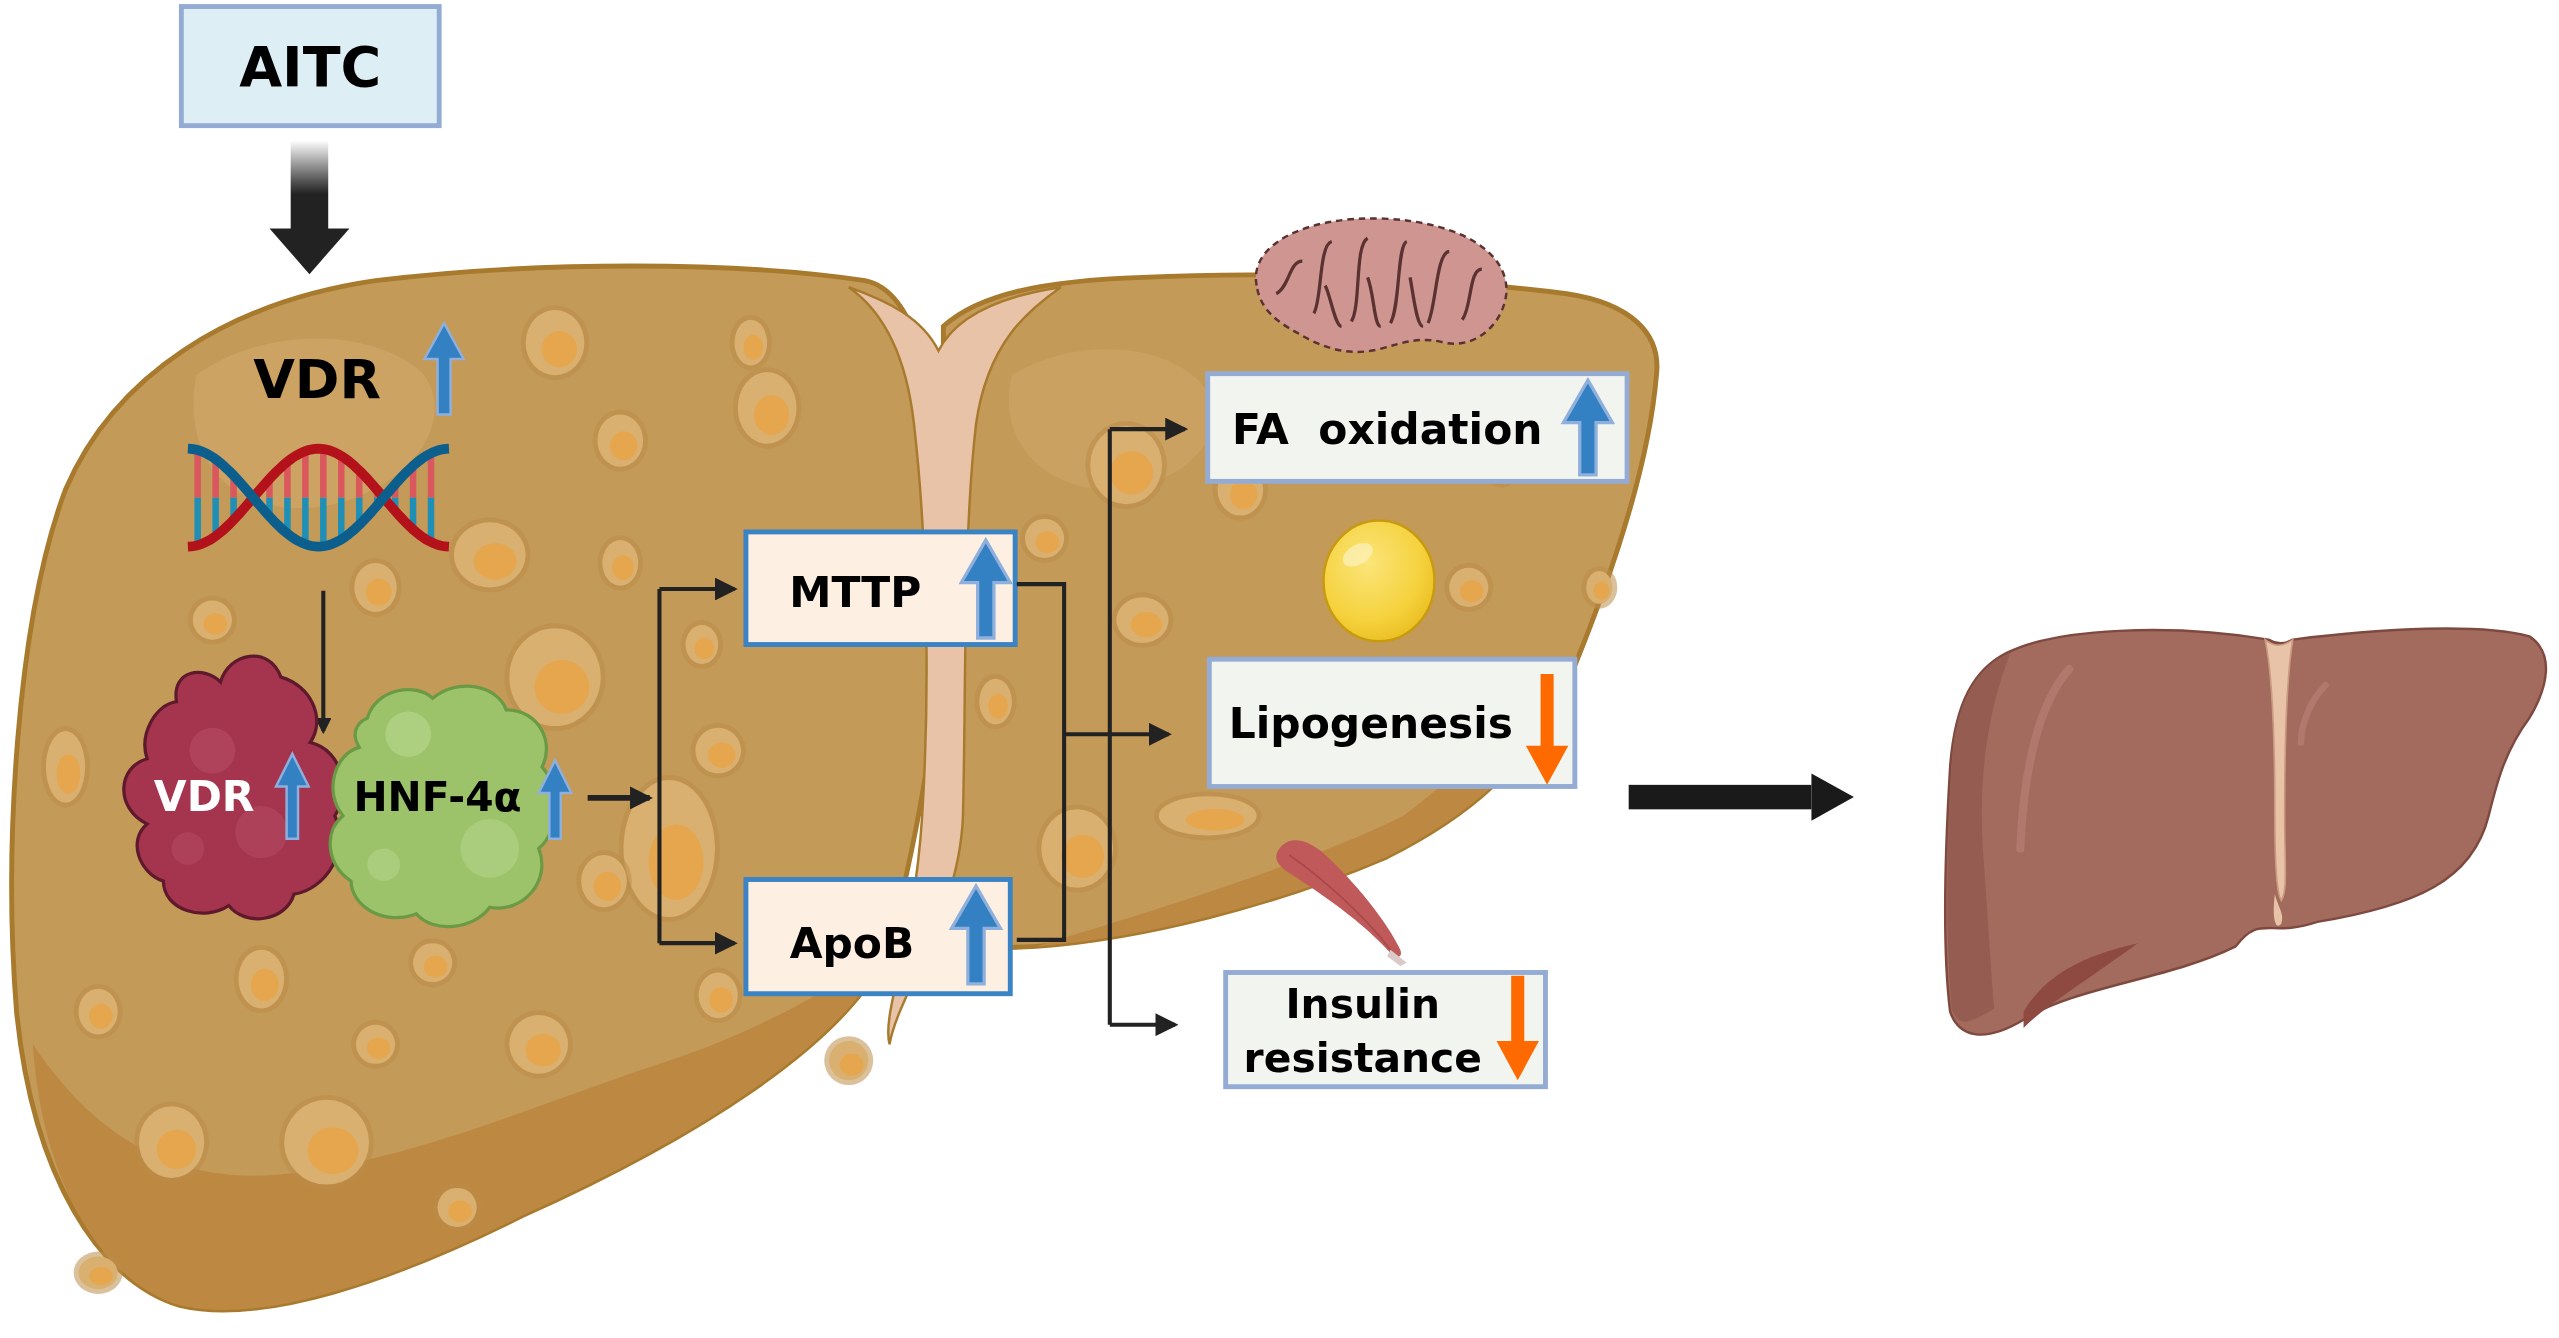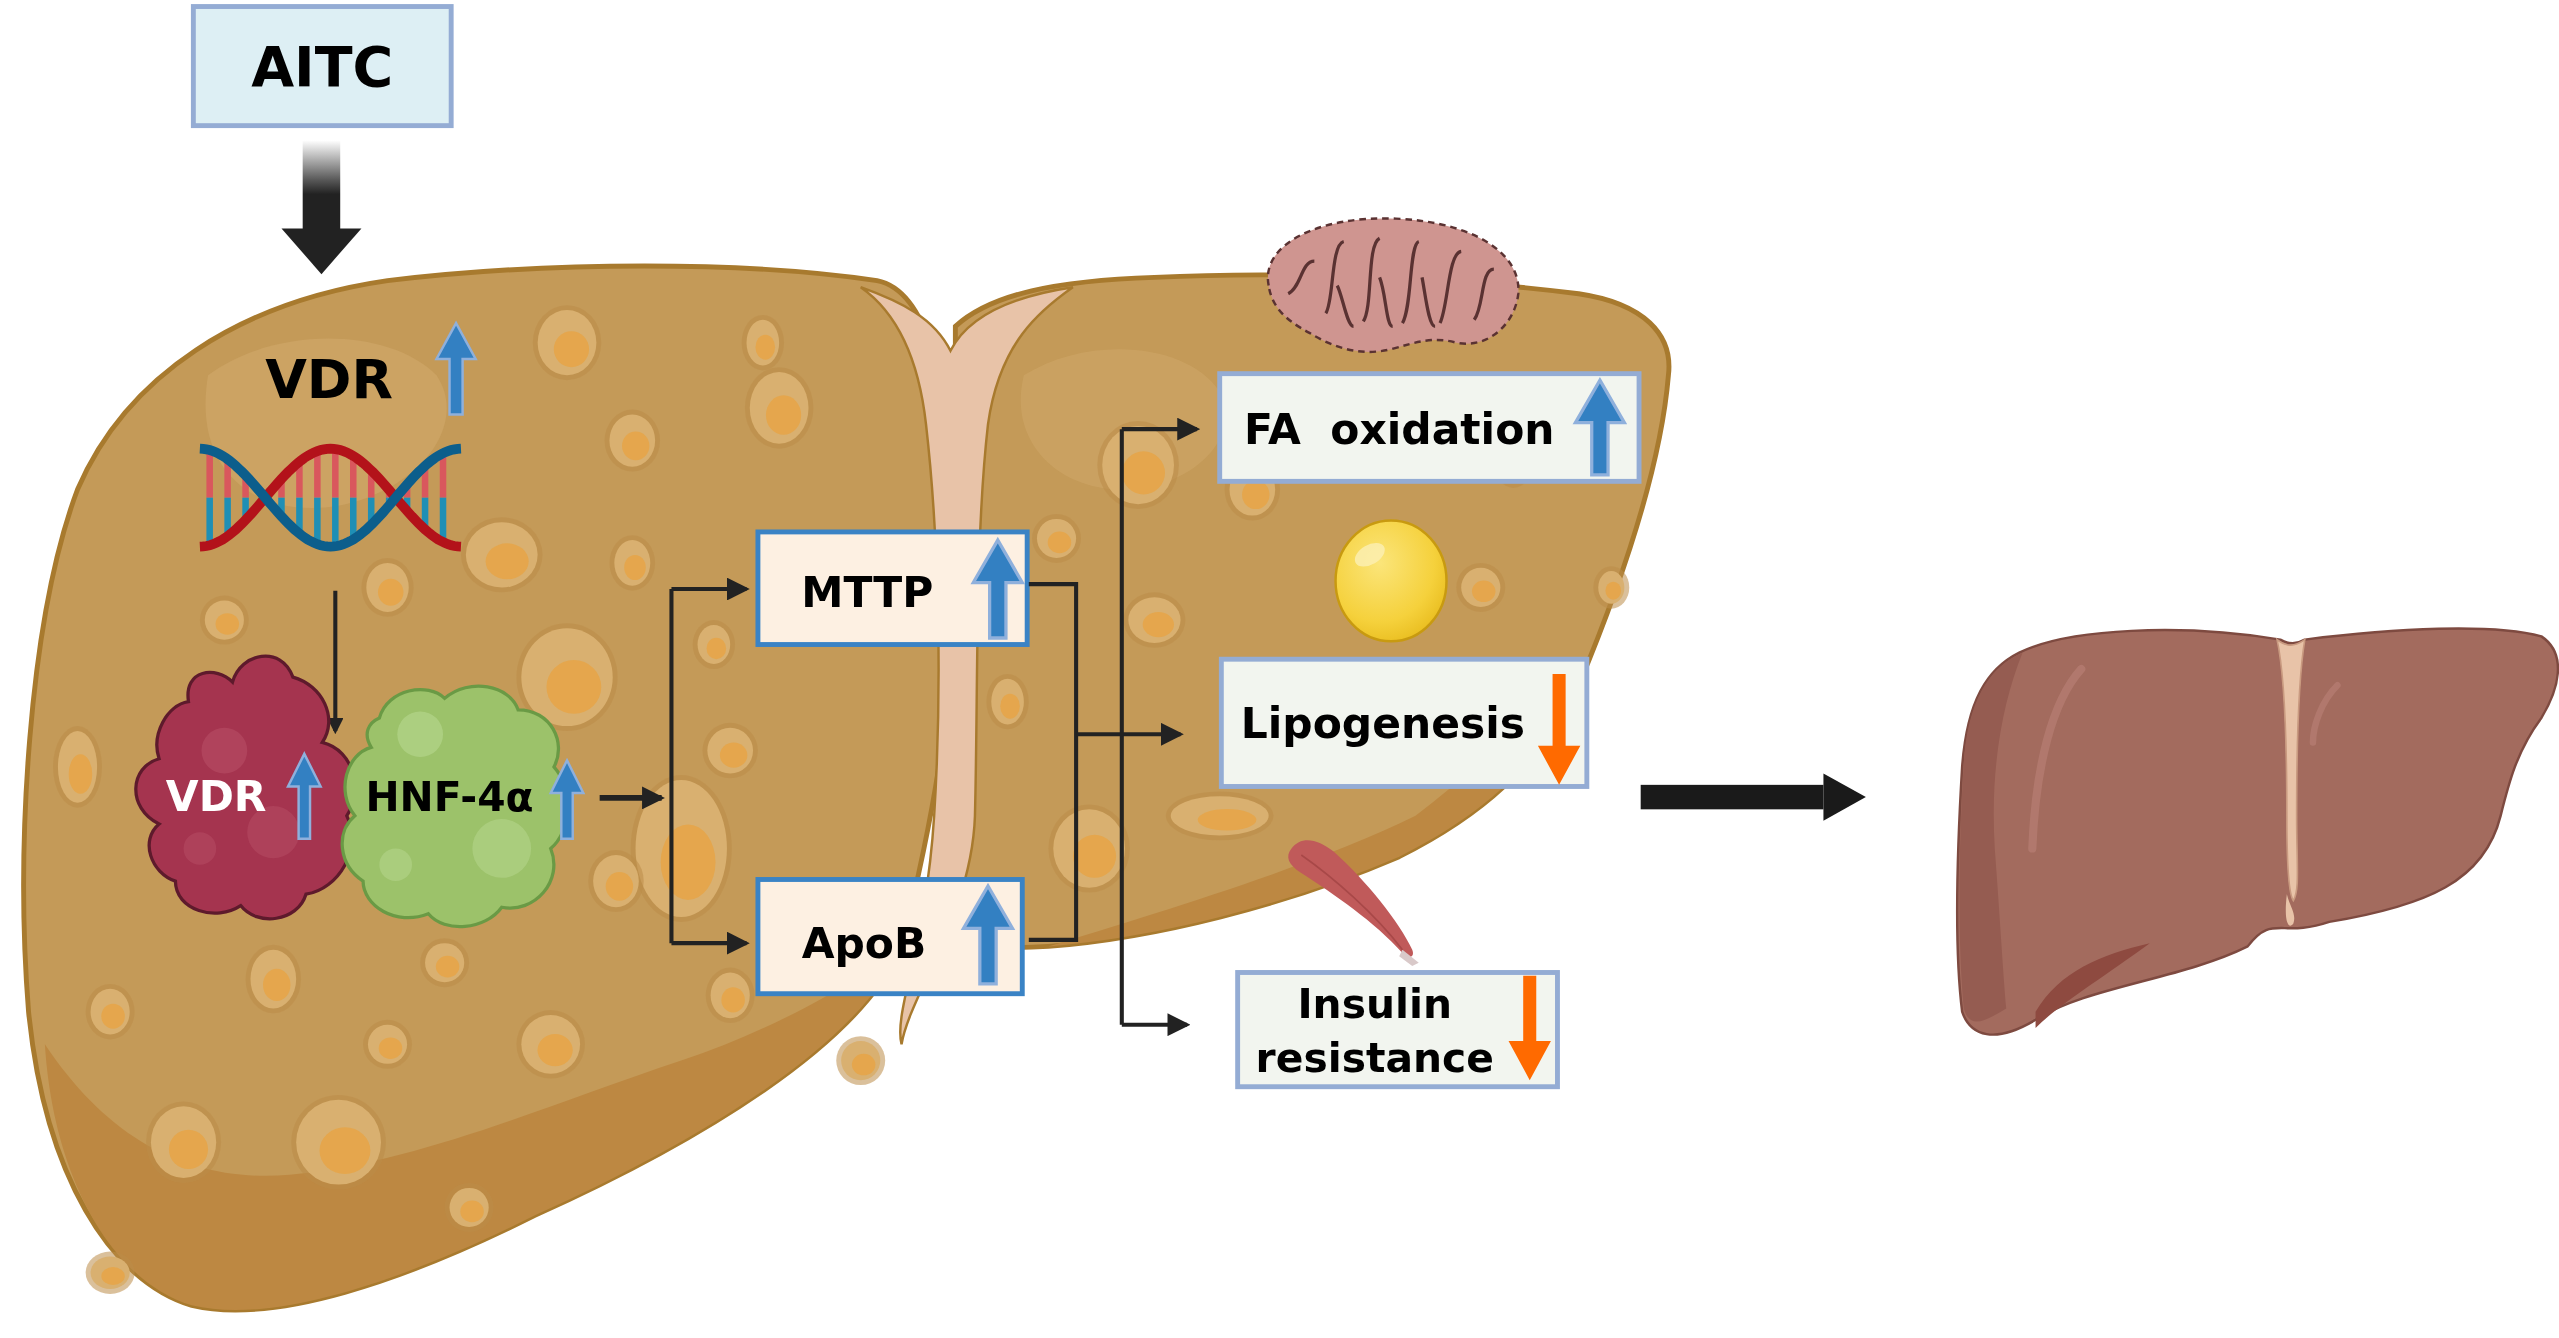--- a/index.html
+++ b/index.html
@@ -1,17 +1,17 @@
 <!DOCTYPE html>
 <html><head>
 <meta charset="utf-8">
 <style>
   html,body{margin:0;padding:0;background:#ffffff;}
   body{width:2559px;height:1338px;overflow:hidden;position:relative;font-family:"DejaVu Sans",sans-serif;}
-  #stage{position:absolute;left:12px;top:0;width:2363px;height:1338px;}
+  #stage{position:absolute;left:0;top:0;width:2363px;height:1338px;}
   svg{display:block;}
   .lbl{font-family:"DejaVu Sans",sans-serif;font-weight:bold;}
 </style>
 </head>
 <body>
 
 <div id="stage">
 <svg width="2559" height="1338" viewBox="0 0 1568 820" xmlns="http://www.w3.org/2000/svg">
   <defs>
     <linearGradient id="aitcArrowGrad" x1="0" y1="0" x2="0" y2="1">

